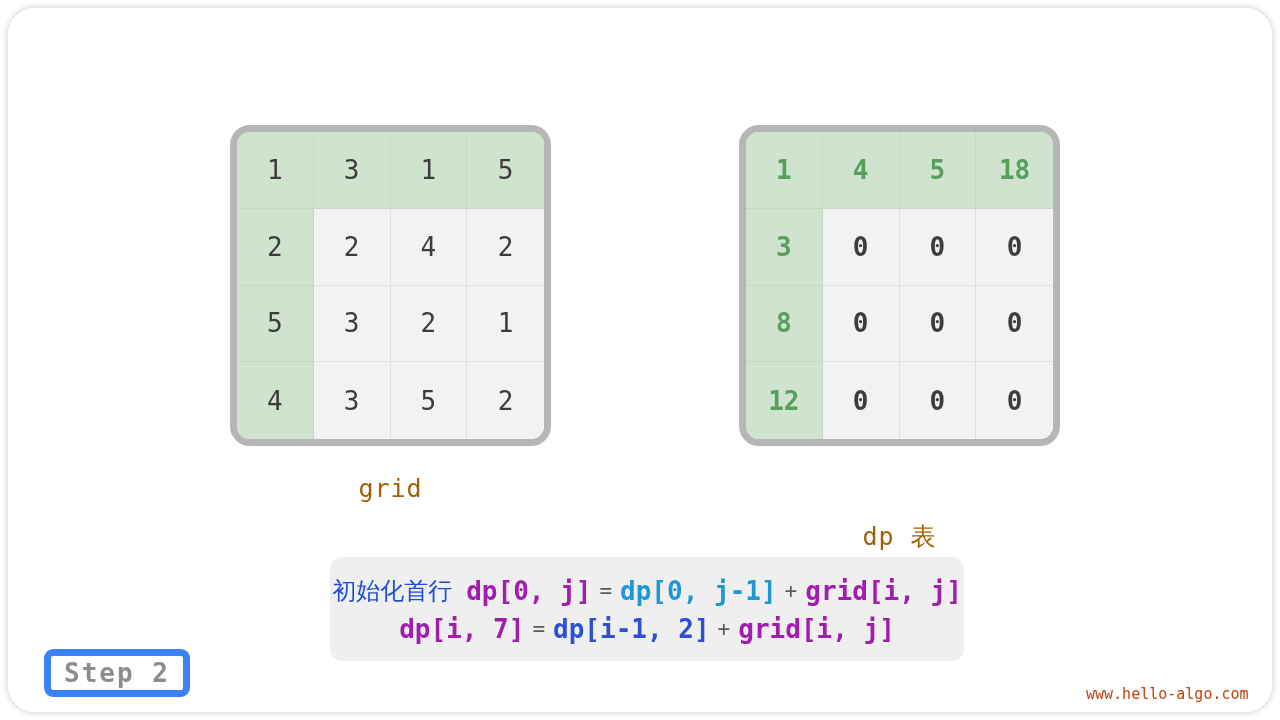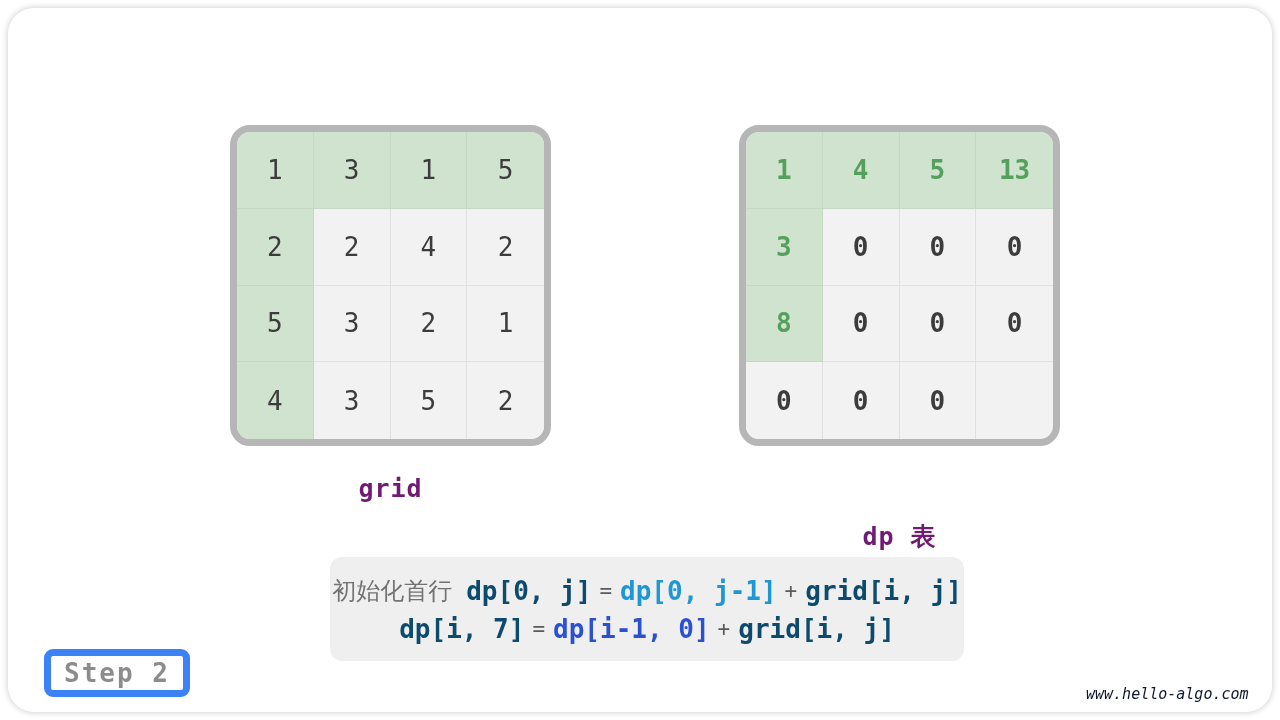--- a/index.html
+++ b/index.html
@@ -22,52 +22,52 @@
           font-family:"DejaVu Sans Mono", monospace; font-size:26px;
           color:#3c3c3c; background:#f2f2f2;
           border-right:1px solid #e0e0e0; border-bottom:1px solid #e0e0e0; }
   .cell:nth-child(4n)  { border-right:none; }
   .cell:nth-child(n+13){ border-bottom:none; }
   .cell.hdr  { background:#d0e3cf; border-color:#dcе3db; border-right-color:#c4d8c3; border-bottom-color:#c4d8c3; }
   .cell.gnum { font-weight:bold; color:#55a05c; }
   .cell.zero { font-weight:bold; color:#3c3c3c; }
 
   .caption { position:absolute; top:466px; width:321px; text-align:center;
-             font-family:"DejaVu Sans Mono", monospace; font-weight:bold;
-             font-size:25px; color:#701a75; letter-spacing:1px; }
+             font-family:"DejaVu Sans Mono", monospace; font-weight:normal;
+             font-size:25px; color:#a16207; letter-spacing:1px; }
   .caption.left-cap  { left:222px; }
   .caption.right-cap { left:731px;margin-top:46px; }
 
   
   .formula { position:absolute; left:322px; top:549px; width:634px; height:104px;
              background:#efefef; border-radius:12px;
              display:flex; flex-direction:column; justify-content:center;
              align-items:center; gap:7px; }
   .fline { display:flex; align-items:center; white-space:pre; }
-  .cn   { font-family:"DejaVu Sans", sans-serif; font-size:24px; color:#737373;
+  .cn   { font-family:"DejaVu Sans", sans-serif; font-size:24px; color:#1d4ed8;
           margin-right:14px; }
   .code { font-family:"DejaVu Sans Mono", monospace; font-weight:bold;
           font-size:26px; }
-  .green { color:#0c4a6e; }
+  .green { color:#a21caf; }
   .blue1 { color:#1f97d4; }
   .blue2 { color:#2b50d4; }
   .op   { font-family:"DejaVu Sans Mono", monospace; font-size:21px;
           color:#5a5a5a; margin:0 8px; }
 
   
   .step { position:absolute; left:36px; top:641px; width:146px; height:48px;
           background:#ffffff; border:7px solid #3b82f6; border-radius:9px;
           display:flex; align-items:center; justify-content:center;
           font-family:"DejaVu Sans Mono", monospace; font-weight:bold;
           font-size:26px; color:#8c8c8c; letter-spacing:2px; }
 
   
   .watermark { position:absolute; left:1078px; top:677px;
                font-family:"DejaVu Sans Mono", monospace; font-size:15px;
-               color:#0f172a;font-style:italic; }
+               color:#c2410c; }
 </style>
 </head>
 <body>
 
 <div class="card">
 
   <div class="grid-box left">
     <div class="cell hdr">1</div>
     <div class="cell hdr">3</div>
     <div class="cell hdr">1</div>
@@ -83,50 +83,51 @@
     <div class="cell hdr">4</div>
     <div class="cell">3</div>
     <div class="cell">5</div>
     <div class="cell">2</div>
   </div>
 
   <div class="grid-box right">
     <div class="cell hdr gnum">1</div>
     <div class="cell hdr gnum">4</div>
     <div class="cell hdr gnum">5</div>
-    <div class="cell hdr gnum">13</div>
+    <div class="cell hdr gnum">18</div>
     <div class="cell hdr gnum">3</div>
     <div class="cell zero">0</div>
     <div class="cell zero">0</div>
     <div class="cell zero">0</div>
     <div class="cell hdr gnum">8</div>
     <div class="cell zero">0</div>
     <div class="cell zero">0</div>
     <div class="cell zero">0</div>
+    <div class="cell hdr gnum">12</div>
     <div class="cell zero">0</div>
     <div class="cell zero">0</div>
     <div class="cell zero">0</div>
   </div>
 
   <div class="caption left-cap">grid</div>
   <div class="caption right-cap">dp 表</div>
 
   <div class="formula">
     <div class="fline">
       <span class="cn">初始化首行</span>
       <span class="code green">dp[0, j]</span>
       <span class="op">=</span>
       <span class="code blue1">dp[0, j-1]</span>
       <span class="op">+</span>
       <span class="code green">grid[i, j]</span>
     </div>
     <div class="fline">
       <span class="code green">dp[i, 7]</span>
       <span class="op">=</span>
-      <span class="code blue2">dp[i-1, 0]</span>
+      <span class="code blue2">dp[i-1, 2]</span>
       <span class="op">+</span>
       <span class="code green">grid[i, j]</span>
     </div>
   </div>
 
   <div class="step">Step 2</div>
 
   <div class="watermark">www.hello-algo.com</div>
 
 </div>

